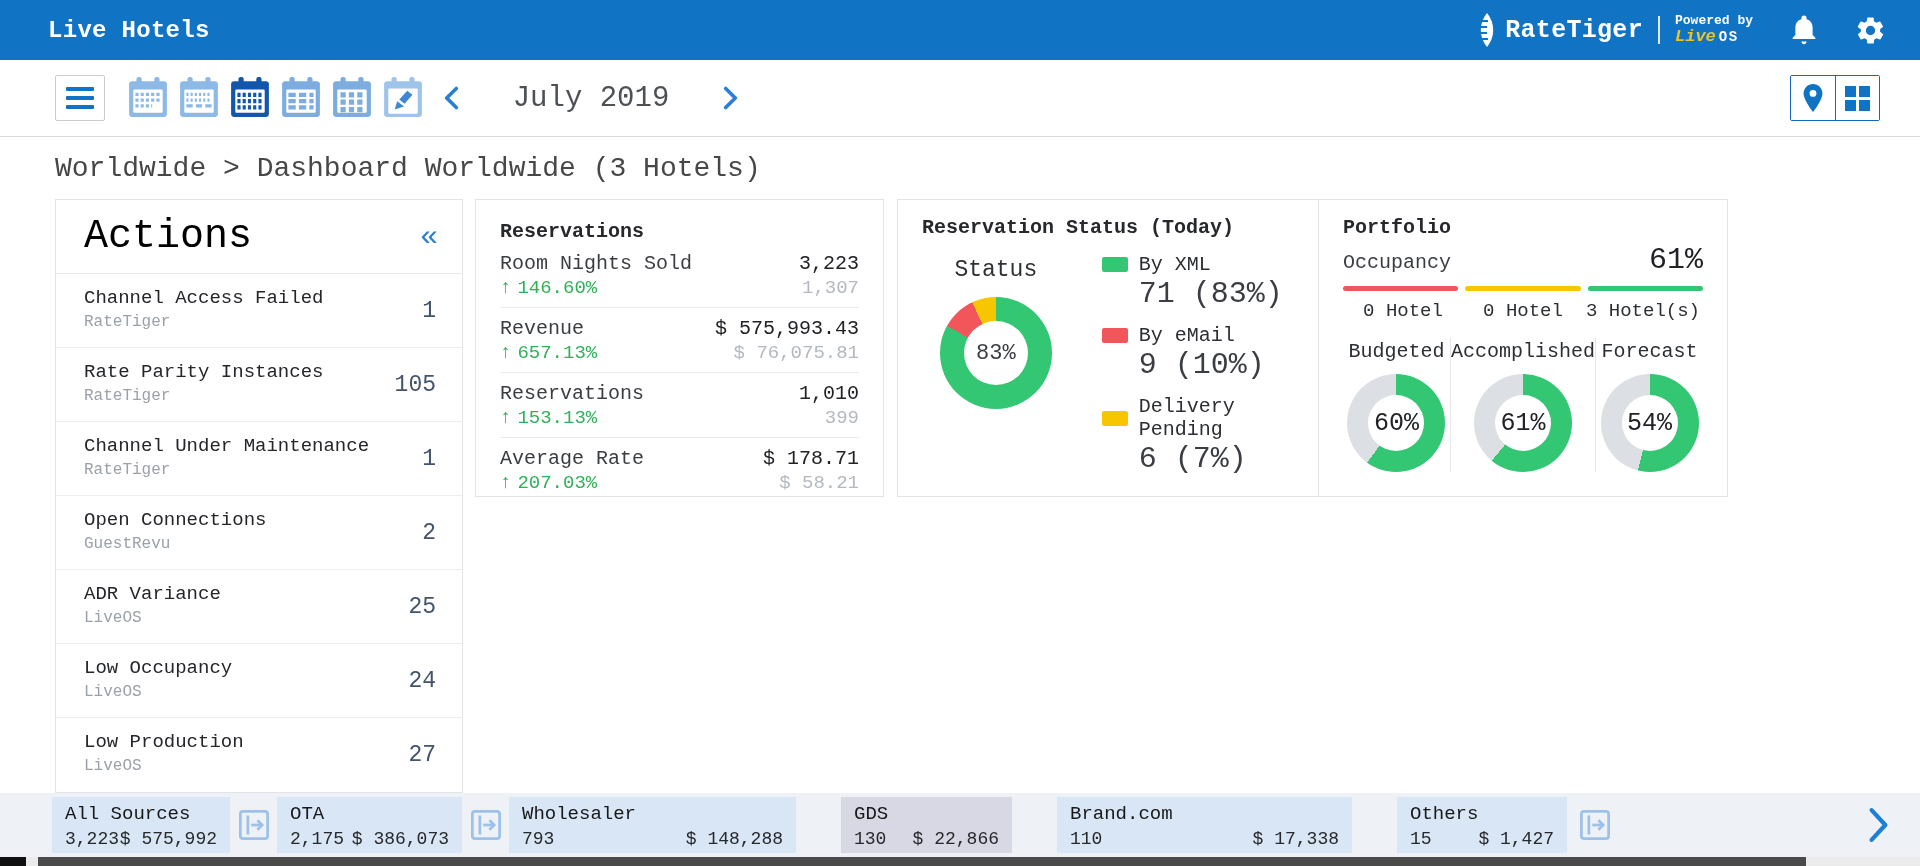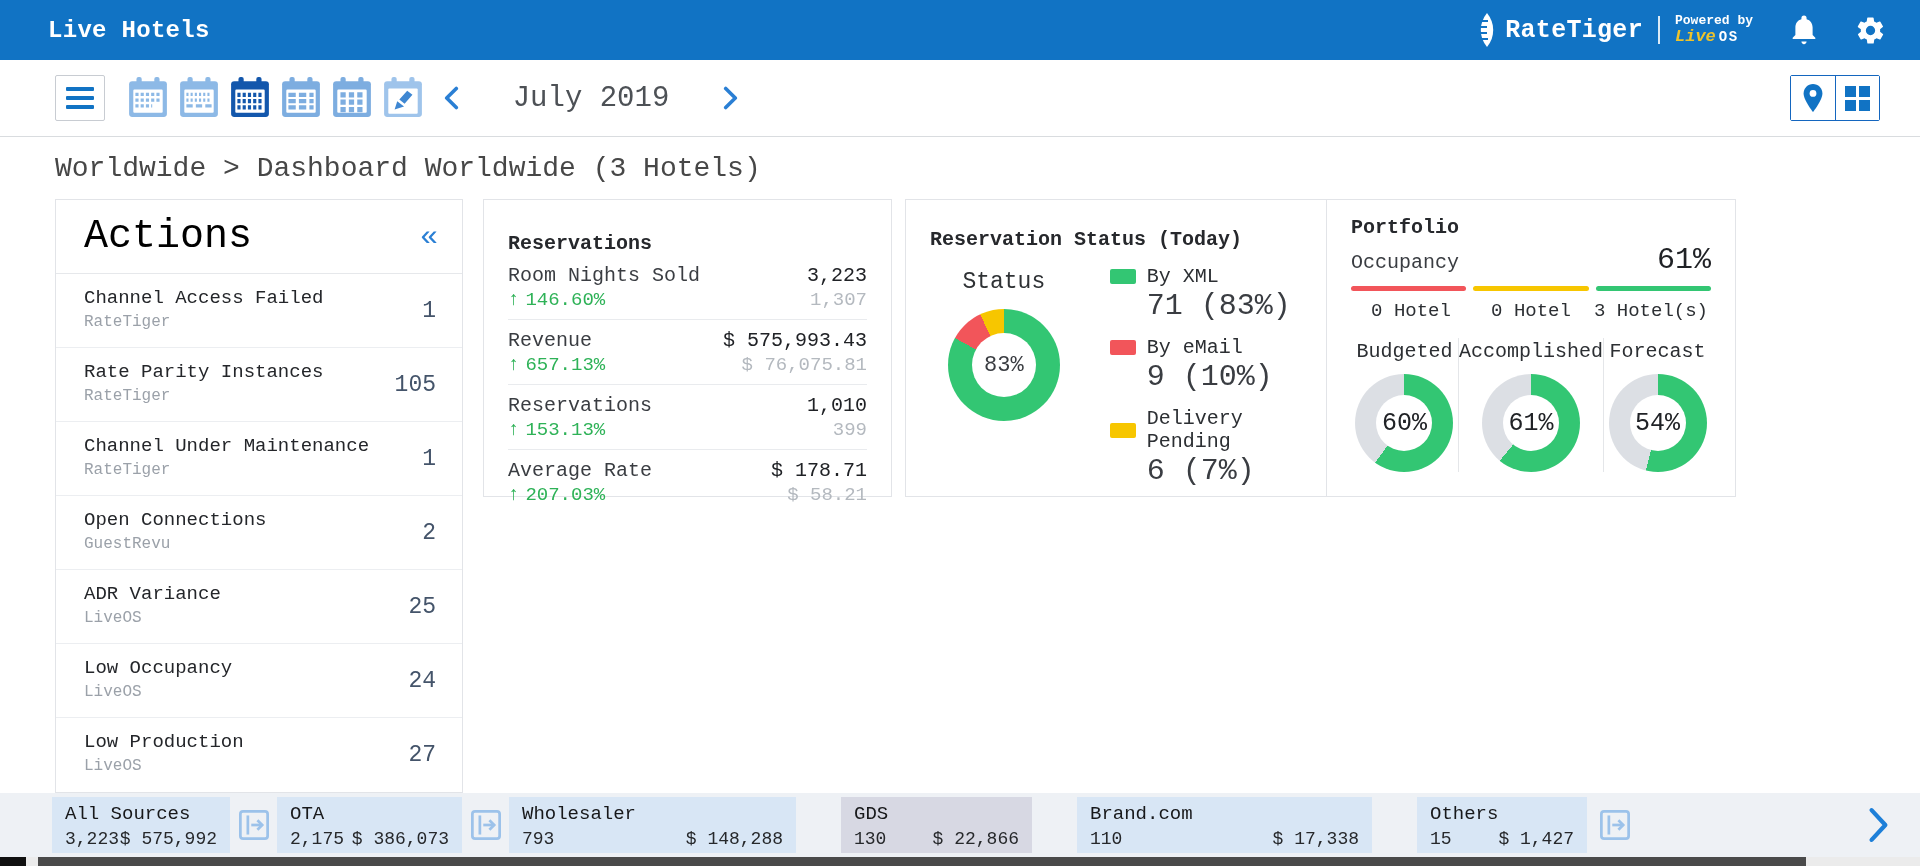--- a/index.html
+++ b/index.html
@@ -51,32 +51,32 @@
   .actions-card { width:408px; height:594px; }
   .actions-head { height:74px; display:flex; align-items:center; padding:0 24px 0 28px; border-bottom:1px solid #e6e8eb; }
   .actions-title { font-size:40px; font-weight:300; color:#000000; }
   .collapse { margin-left:auto; color:#2a7fd4; font-size:30px; cursor:pointer; line-height:1; }
   .action-row { position:relative; height:74px; padding:13px 70px 0 28px; border-bottom:1px solid #eceef1; cursor:pointer; }
   .action-row:last-child { border-bottom:none; }
   .a-label { font-size:19px; color:#24262a; }
   .a-sub { font-size:16px; color:#9ba1a9; margin-top:4px; }
   .a-count { position:absolute; right:26px; top:50%; transform:translateY(-50%); font-size:23px; color:#44546a; }
 
-  .resv-card { width:409px; height:298px; margin-left:20px; padding:32px 24px; }
+  .resv-card { width:409px; height:298px; margin-left:12px; padding:20px 24px; }
   .card-title { font-size:20px; font-weight:700; color:#26282c; }
   .resv-row { padding:9px 0 8px; border-bottom:1px solid #e9ebee; }
   .resv-row:last-child { border-bottom:none; }
   .r-line { display:flex; justify-content:space-between; align-items:baseline; }
   .r-label { font-size:20px; color:#3a3d42; }
   .r-value { font-size:20px; color:#202226; }
   .r-change { font-size:19px; color:#2eb257; margin-top:2px; }
   .r-change .up { font-weight:700; margin-right:6px; }
   .r-prev { font-size:19px; color:#b4b9bf; }
 
-  .status-card { width:422px; height:298px; margin-left:13px; padding:28px 24px; }
+  .status-card { width:422px; height:298px; margin-left:13px; padding:16px 24px; }
   .status-body { display:flex; margin-top:18px; }
   .donut-col { width:152px; margin-left:10px; text-align:center; }
   .donut-label { font-size:23px; color:#2f3235; }
   .donut { width:112px; height:112px; border-radius:50%; margin:14px auto 0; position:relative; }
   .donut-hole { position:absolute; inset:24px; background:#fff; border-radius:50%;
                 display:flex; align-items:center; justify-content:center; font-size:22px; color:#3a3d42; }
   .legend { margin-left:42px; display:flex; flex-direction:column; gap:13px; margin-top:-4px; }
   .li-head { display:flex; align-items:center; gap:11px; font-size:20px; color:#2c2f33; }
   .li-swatch { width:26px; height:15px; border-radius:2px; flex:none; }
   .li-value { font-size:30px; font-weight:300; color:#3a3d42; margin:1px 0 0 37px; }
@@ -97,21 +97,21 @@
   .gauge-hole { position:absolute; inset:21px; border-radius:50%; background:#fff;
                 display:flex; align-items:center; justify-content:center; font-size:25px; font-weight:300; color:#202226; }
 
   
   .bottombar { position:absolute; left:0; right:0; bottom:9px; height:64px; background:#eef1f5;
                display:flex; align-items:center; padding-left:52px; }
   .tile { background:#d8e6f5; height:56px; padding:6px 13px; cursor:pointer; flex:none; }
   .tile.alt { background:#d7d8e3; }
   .tile-name { font-size:19px; color:#17181a; }
   .tile-nums { display:flex; justify-content:space-between; margin-top:4px; font-size:18px; color:#26282b; }
-  .w1{width:178px}.w2{width:185px}.w3{width:287px}.w4{width:191px}.w5{width:295px}.w6{width:170px}.w7{width:150px}
+  .w1{width:178px}.w2{width:185px}.w3{width:287px}.w4{width:171px}.w5{width:295px}.w6{width:170px}.w7{width:150px}
   .ml45{margin-left:45px}
   .tile-arrow { width:31px; height:31px; margin:0 8px; display:flex; align-items:center; justify-content:center;
                 background:none; border:none; cursor:pointer; flex:none; }
   .bb-next { margin-left:auto; margin-right:30px; background:none; border:none; cursor:pointer; line-height:0; }
 
   .scrollstrip { position:absolute; bottom:0; left:0; right:0; height:9px; background:#ebebeb; }
   .scroll-corner { position:absolute; left:0; top:0; width:26px; height:9px; background:#101010; }
   .scroll-thumb { position:absolute; left:38px; top:0; width:1768px; height:9px; background:#4a4a4a; }
 </style>
 </head>

